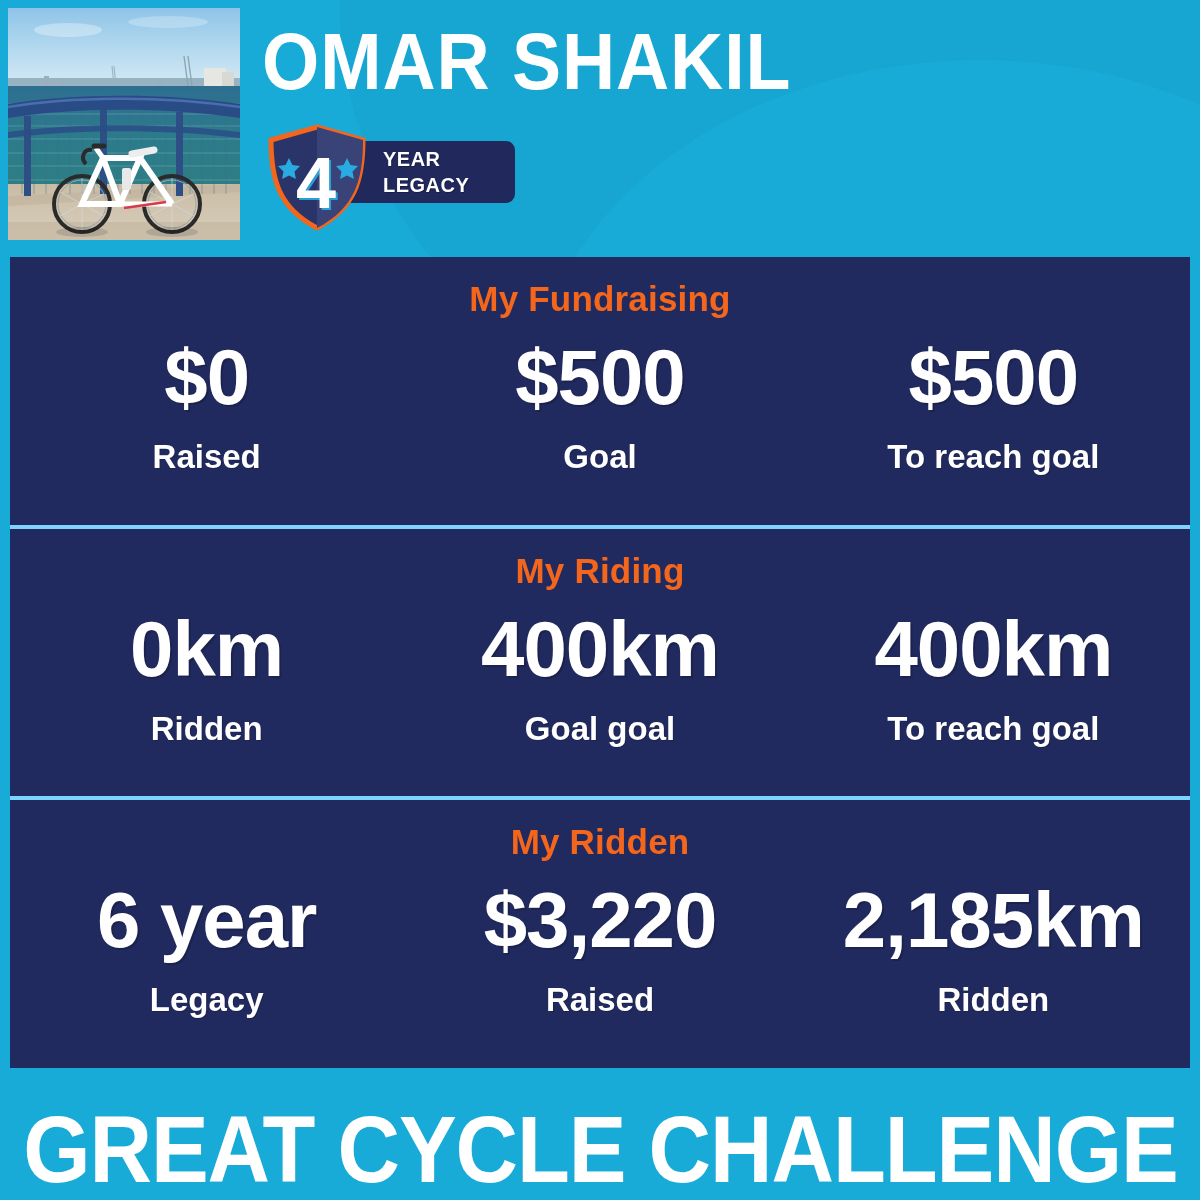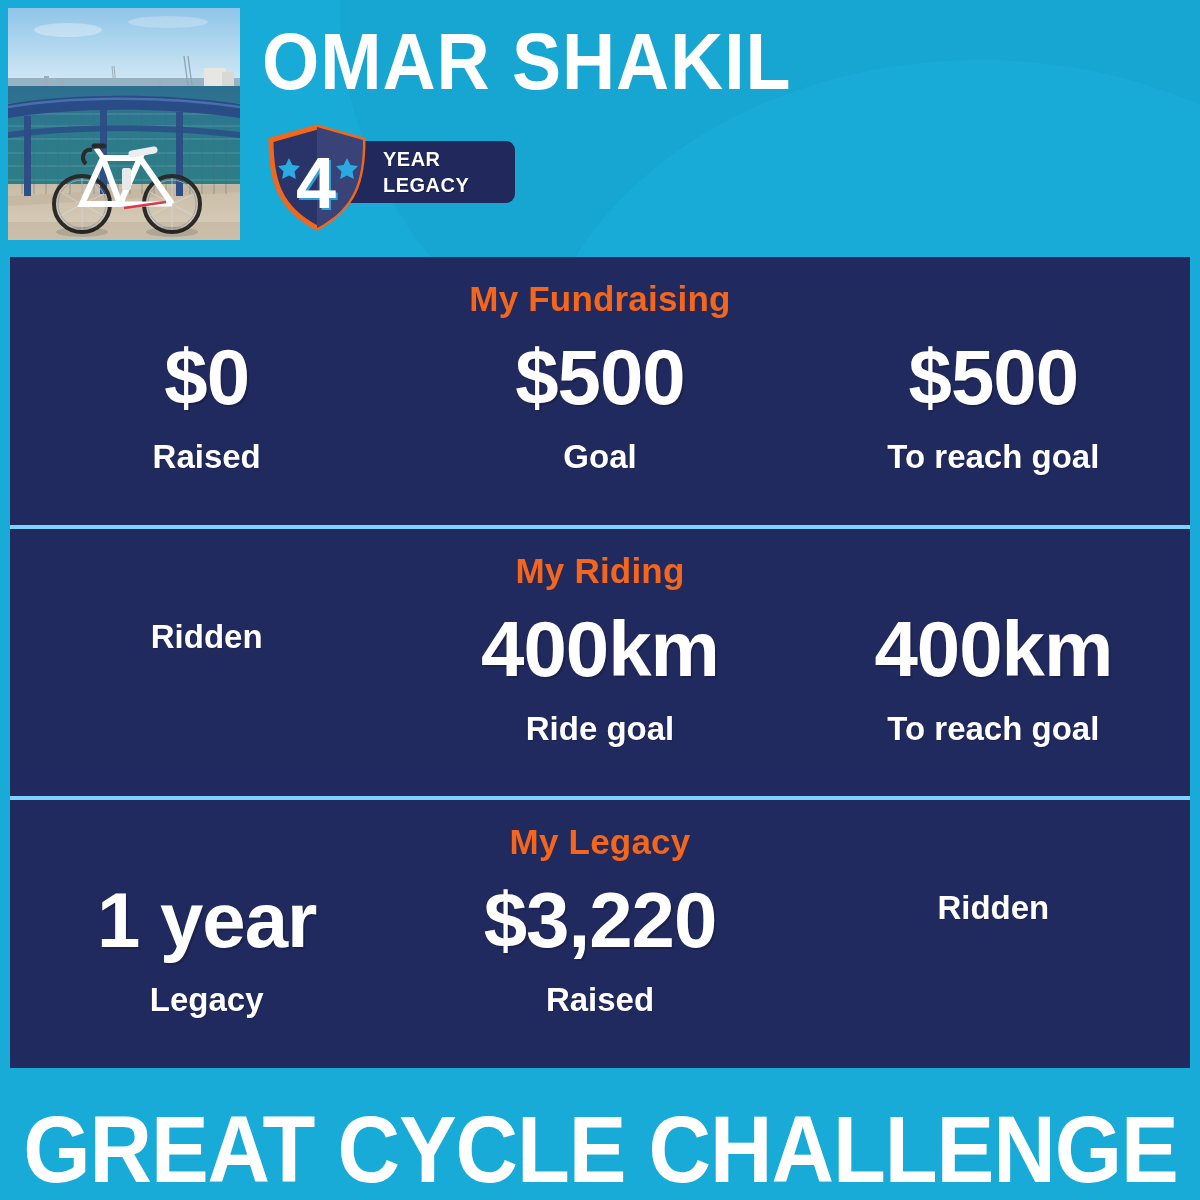--- a/index.html
+++ b/index.html
@@ -359,45 +359,47 @@
             <div class="stat-value">$500</div>
             <div class="stat-label">To reach goal</div>
           </div>
         </div>
       </div>
 
       <div class="section">
         <div class="section-title">My Riding</div>
         <div class="stats-row">
           <div class="stat">
+            <div class="stat-value">0km</div>
             <div class="stat-label">Ridden</div>
           </div>
           <div class="stat">
             <div class="stat-value">400km</div>
-            <div class="stat-label">Ride goal</div>
+            <div class="stat-label">Goal goal</div>
           </div>
           <div class="stat">
             <div class="stat-value">400km</div>
             <div class="stat-label">To reach goal</div>
           </div>
         </div>
       </div>
 
       <div class="section">
-        <div class="section-title">My Legacy</div>
+        <div class="section-title">My Ridden</div>
         <div class="stats-row">
           <div class="stat">
-            <div class="stat-value">1 year</div>
+            <div class="stat-value">6 year</div>
             <div class="stat-label">Legacy</div>
           </div>
           <div class="stat">
             <div class="stat-value">$3,220</div>
             <div class="stat-label">Raised</div>
           </div>
           <div class="stat">
+            <div class="stat-value">2,185km</div>
             <div class="stat-label">Ridden</div>
           </div>
         </div>
       </div>
 
     </div>
   </div>
 
   <div class="footer">
     <div class="footer-logo">GREAT CYCLE CHALLENGE</div>

